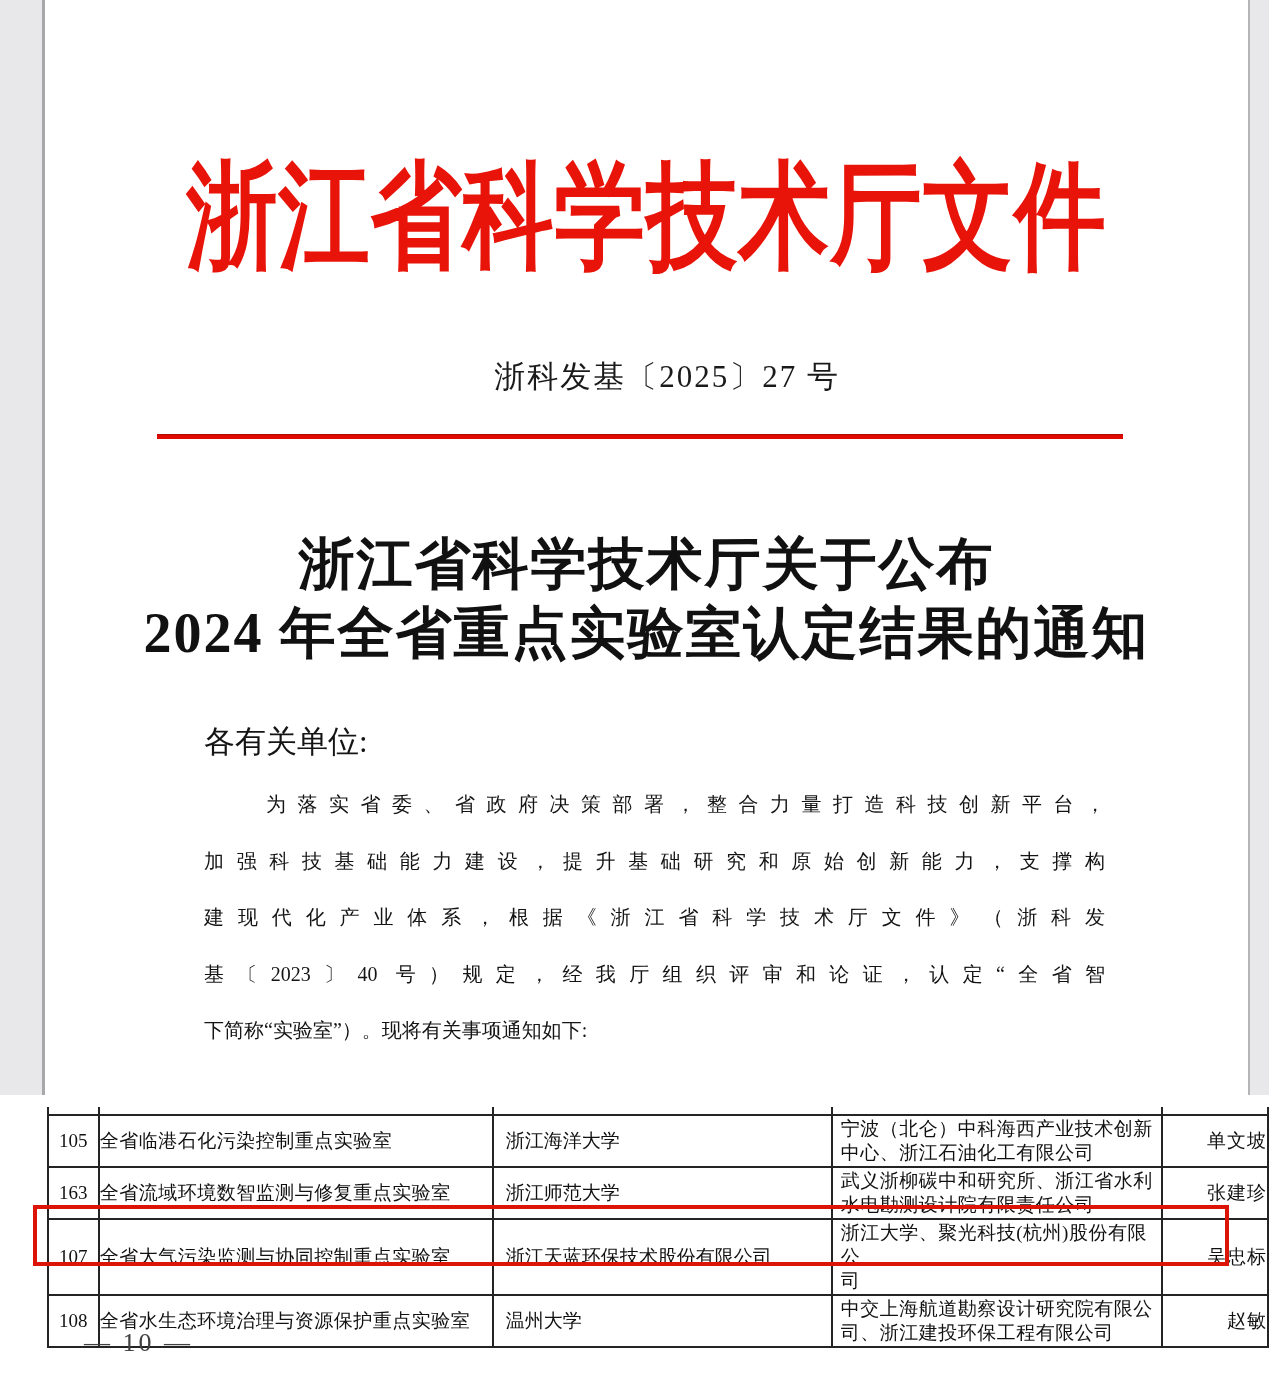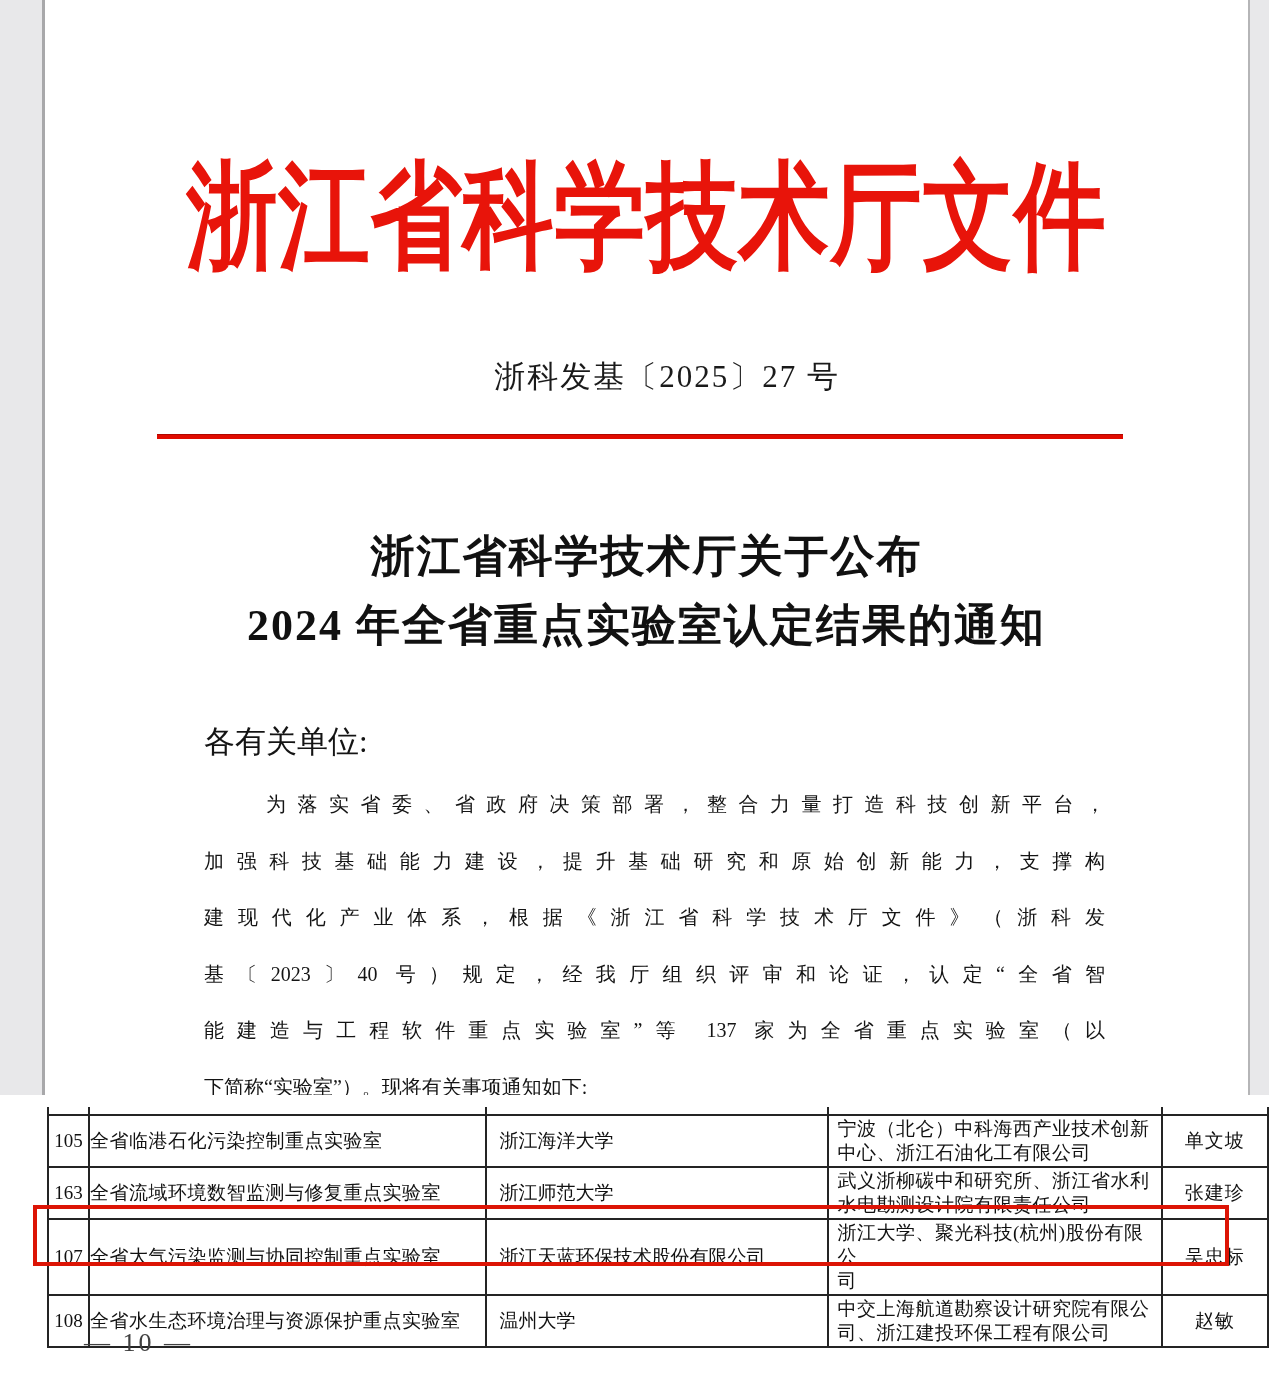--- a/index.html
+++ b/index.html
@@ -22,21 +22,21 @@
   .doc-number {
     position: absolute; top: 356px; left: 45px; width: 1244px;
     text-align: center; font-size: 31px; letter-spacing: 2px; color: #1a1a1a; z-index: 2;
   }
   .red-rule {
     position: absolute; top: 434px; left: 157px; width: 966px; height: 5px;
     background: #e00b00; border-top: 1px solid #b00700; z-index: 2;
   }
 
   .notice-title { position: absolute; left: 45px; width: 1203px; text-align: center;
-    font-weight: bold; font-size: 44px; color: #111; letter-spacing: 2px; white-space: nowrap; z-index: 2; }
+    font-weight: bold; font-size: 56px; color: #111; letter-spacing: 2px; white-space: nowrap; z-index: 2; }
   .notice-title.line1 { top: 527px; }
   .notice-title.line2 { top: 596px; }
 
   .salutation {
     position: absolute; top: 721px; left: 204px; font-size: 31px; color: #141414; z-index: 2;
   }
   .body-paragraph { position: absolute; top: 776px; left: 204px; width: 901px; z-index: 2; }
   .body-line {
     font-size: 20px; color: #141414; height: 56.6px; line-height: 56.6px;
     white-space: nowrap;
@@ -45,25 +45,25 @@
   .body-line.indent { padding-left: 62px; }
 
   
   .table-section { position: absolute; top: 1095px; left: 0; width: 1269px; height: 291px; background: #ffffff; z-index: 3; }
   table.results { position: absolute; left: 47px; top: 12px; border-collapse: collapse; table-layout: fixed; }
   table.results td {
     border: 2px solid #242424; font-size: 19px; color: #111;
     vertical-align: middle; overflow: hidden;
   }
   table.results tr.stub td { border-top: none; }
-  td.c-no   { width: 41px;  text-align: center; }
+  td.c-no   { width: 51px;  text-align: center; }
   td.c-lab  { width: 400px; text-align: left; letter-spacing: 0.5px; }
   td.c-org  { width: 344px; text-align: left; padding-left: 12px; }
   td.c-par  { width: 335px; text-align: left; padding: 1px 4px 1px 8px; line-height: 24px; white-space: pre-line; letter-spacing: 0.5px; }
-  td.c-dir  { width: 107px; text-align: center; letter-spacing: 1px; }
+  td.c-dir  { width: 107px; text-align: right; letter-spacing: 1px; }
 
   .highlight-box {
     position: absolute; left: 33px; top: 1205px; width: 1196px; height: 61px;
     border: 4px solid #dc1405; z-index: 5; background: transparent; pointer-events: none;
   }
 
   .page-number { position: absolute; top: 1328px; left: 84px; font-size: 26px; color: #404040;
     letter-spacing: 3px; z-index: 3; }
 </style>
 </head>
@@ -78,21 +78,20 @@
 
 <div class="notice-title line1">浙江省科学技术厅关于公布</div>
 <div class="notice-title line2">2024 年全省重点实验室认定结果的通知</div>
 
 <div class="salutation">各有关单位:</div>
 <div class="body-paragraph">
   <div class="body-line justify indent">为落实省委、省政府决策部署，整合力量打造科技创新平台，</div>
   <div class="body-line justify">加强科技基础能力建设，提升基础研究和原始创新能力，支撑构</div>
   <div class="body-line justify">建现代化产业体系，根据《浙江省科学技术厅文件》（浙科发</div>
   <div class="body-line justify">基〔2023〕40 号）规定，经我厅组织评审和论证，认定“全省智</div>
-  <div class="body-line justify">能建造与工程软件重点实验室”等 137 家为全省重点实验室（以</div>
   <div class="body-line">下简称“实验室”）。现将有关事项通知如下:</div>
 </div>
 
 <div class="table-section">
   <table class="results">
     <tbody>
         <tr class="stub" style="height:8px;">
       <td class="c-no"></td>
       <td class="c-lab"></td>
       <td class="c-org"></td>

